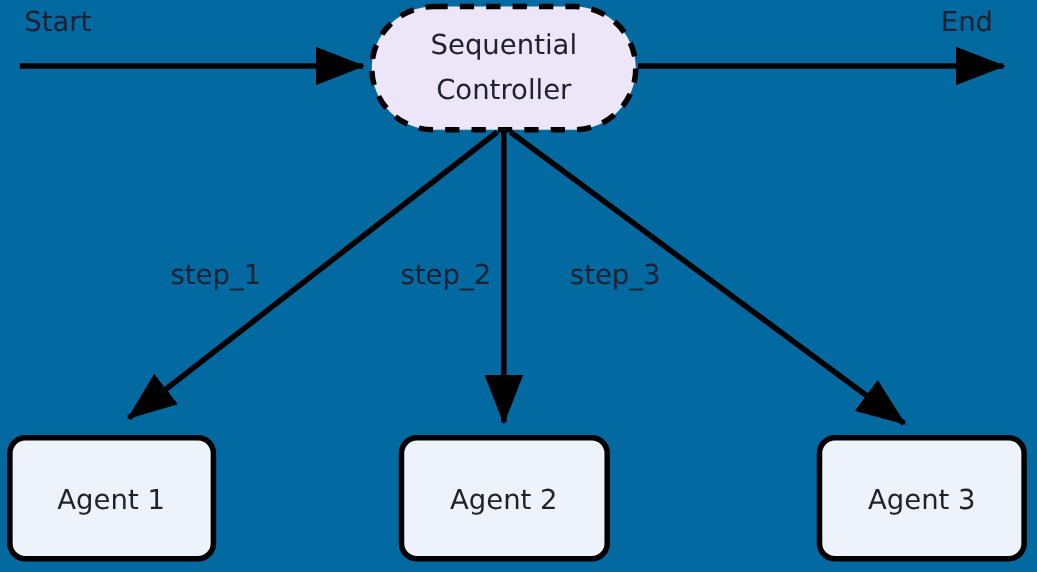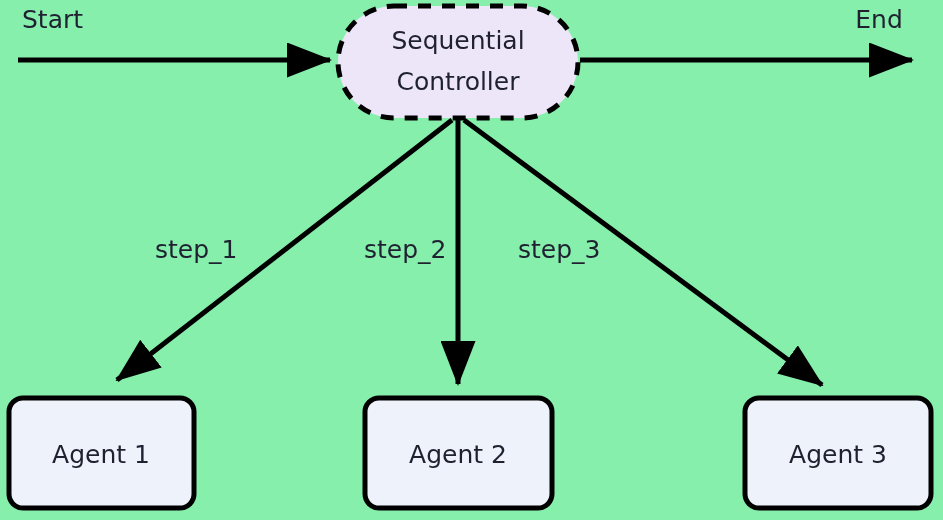--- a/index.html
+++ b/index.html
@@ -8,21 +8,21 @@
     padding: 0;
     background: #ffffff;
   }
   body {
     font-family: "DejaVu Sans", "Liberation Sans", sans-serif;
   }
   #diagram-root {
     position: relative;
     width: 943px;
     height: 520px;
-    background: #86efac;
+    background: #0369a1;
     overflow: hidden;
   }
   #diagram-svg {
     position: absolute;
     top: 0;
     left: 0;
     width: 943px;
     height: 520px;
     display: block;
   }

